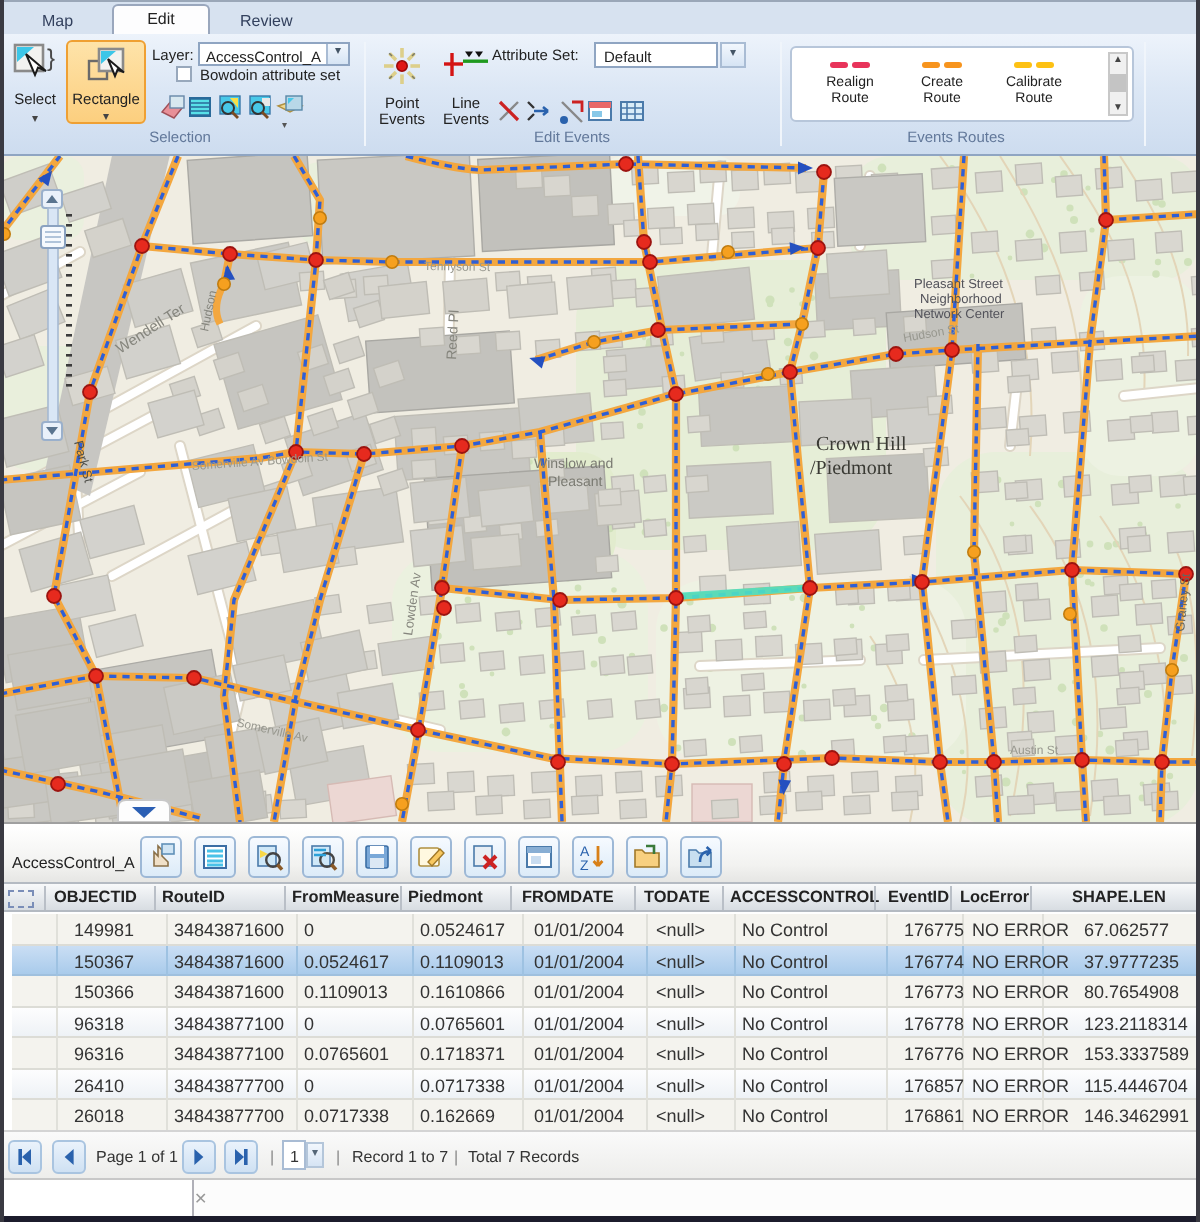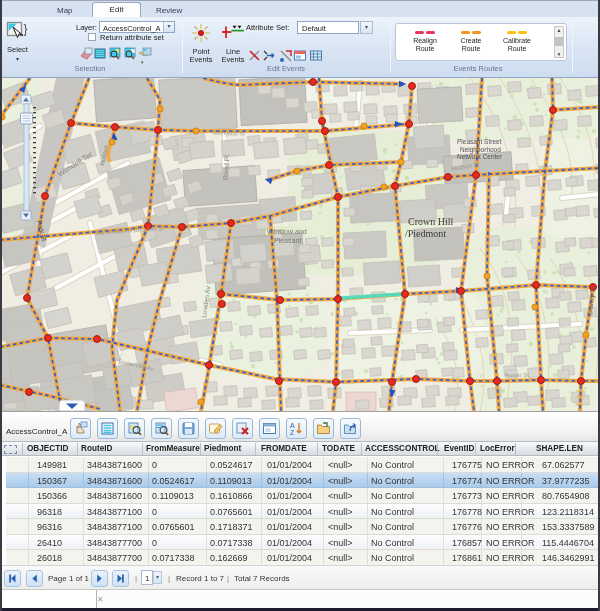--- a/index.html
+++ b/index.html
@@ -1,20 +1,20 @@
 <!DOCTYPE html>
 <html><head>
 <meta charset="utf-8">
 <style>
 * { margin:0; padding:0; box-sizing:border-box; }
 html,body { width:600px; height:611px; overflow:hidden; }
 body { font-family:"Liberation Sans", sans-serif; position:relative; background:#fff; }
 #frame { position:absolute; left:0; top:0; width:600px; height:611px; border-left:2px solid #3a3a42; border-right:2px solid #3a3a42; z-index:50; pointer-events:none; }
 #tabbar { position:absolute; left:0; top:0; width:600px; height:17px; background:#d7e2f0; border-top:1px solid #9aa7b8; }
-.rtab { position:absolute; font-size:8px; color:#33415e;margin-left:36px; }
+.rtab { position:absolute; font-size:8px; color:#33415e; }
 #tab-map { left:21px; top:5px; }
 #tab-edit { left:56px; top:1px; width:49px; height:16px; background:#fdfdfe; border:1px solid #9aa7bd; border-bottom:none; border-radius:3px 3px 0 0; text-align:center; padding-top:2px; color:#222; }
 #tab-review { left:120px; top:5px; }
 #ribbon { position:absolute; left:0; top:17px; width:600px; height:61px; background:linear-gradient(#edf3fb,#dce7f5 45%,#cddcef); border-bottom:1px solid #8fa5c2; font-size:7.5px; }
 .gsep { position:absolute; top:4px; height:52px; width:1px; background:#bccadf; border-right:1px solid #f0f5fb; }
 .glabel { position:absolute; top:47px; font-size:7.5px; color:#62789a; width:100px; text-align:center; }
 .icoabs { position:absolute; }
 #btn-select { position:absolute; left:2px; top:3px; width:31px; height:44px; text-align:center; color:#222; }
 #btn-rect { position:absolute; left:33px; top:3px; width:40px; height:42px; background:linear-gradient(#fee3a9,#fccf7f); border:1px solid #efa033; border-radius:3px; text-align:center; color:#222; }
 .btxt { position:absolute; width:100%; left:0; text-align:center; }
@@ -76,24 +76,34 @@
   <div id="btn-select">
       <span class="icoabs" style="left:3px;top:0px"><svg width="26" height="24" viewBox="0 0 26 24">
 <rect x="2.5" y="2.5" width="14" height="13" fill="#f2f2f0" stroke="#8a8a8a" stroke-width="1.3"></rect>
 <path d="M3.5,3.5 L12,3.5 L3.5,11 Z" fill="#3cc6e8"></path>
 <path d="M8,7 L12.5,17.5 L14,13.8 L18,15.5 Z" fill="#fff" stroke="#1a1a1a" stroke-width="1"></path>
 <text x="18.5" y="13" font-size="12" fill="#4a4a4a" font-family="Liberation Sans">}</text>
 </svg></span>
       <span class="btxt" style="top:25px">Select</span>
       <span class="downarr" style="top:35px">▾</span>
     </div>
+  <div id="btn-rect">
+      <span class="icoabs" style="left:8px;top:2px"><svg width="24" height="21" viewBox="0 0 24 21">
+<rect x="2.5" y="7.5" width="9" height="9" fill="none" stroke="#6a6a6a" stroke-width="1.2"></rect>
+<rect x="7.5" y="1.5" width="12" height="11" fill="#f2f2f0" stroke="#8a8a8a" stroke-width="1.3"></rect>
+<path d="M8.5,2.5 L16,2.5 L8.5,9 Z" fill="#3cc6e8"></path>
+<path d="M12,6.5 L15.5,15 L16.8,11.8 L20,13.2 Z" fill="#fff" stroke="#1a1a1a" stroke-width="1"></path>
+</svg></span>
+      <span class="btxt" style="top:24px">Rectangle</span>
+      <span class="downarr" style="top:33px">▾</span>
+    </div>
   <div id="lay-label">Layer:</div>
   <div id="lay-combo">AccessControl_A<div class="cb">▾</div></div>
   <div id="chk"></div>
-  <div id="chk-label">Return attribute set</div>
+  <div id="chk-label">Bowdoin attribute set</div>
   <div class="micon" style="left:79px;top:30px"><svg width="14" height="13" viewBox="0 0 14 13">
         <path d="M2,9 L7,3 L12,7 L8,12 Z" fill="#e89098" stroke="#a05058" stroke-width="0.7"></path>
         <rect x="6" y="1" width="7" height="6" fill="#d8e8f0" stroke="#6888a8" stroke-width="0.7"></rect>
       </svg></div>
     <div class="micon" style="left:93px;top:30px"><svg width="14" height="13" viewBox="0 0 14 13">
         <rect x="1.5" y="1.5" width="11" height="10" fill="#2a6a9a"></rect>
         <path d="M2.5,3.5 h9 M2.5,5.5 h9 M2.5,7.5 h9 M2.5,9.5 h9" stroke="#58e0e8" stroke-width="1.3"></path>
       </svg></div>
     <div class="micon" style="left:108px;top:30px"><svg width="14" height="13" viewBox="0 0 14 13">
         <rect x="2" y="1" width="10" height="9" fill="#48c8e8" stroke="#3a78a8" stroke-width="0.7"></rect>

